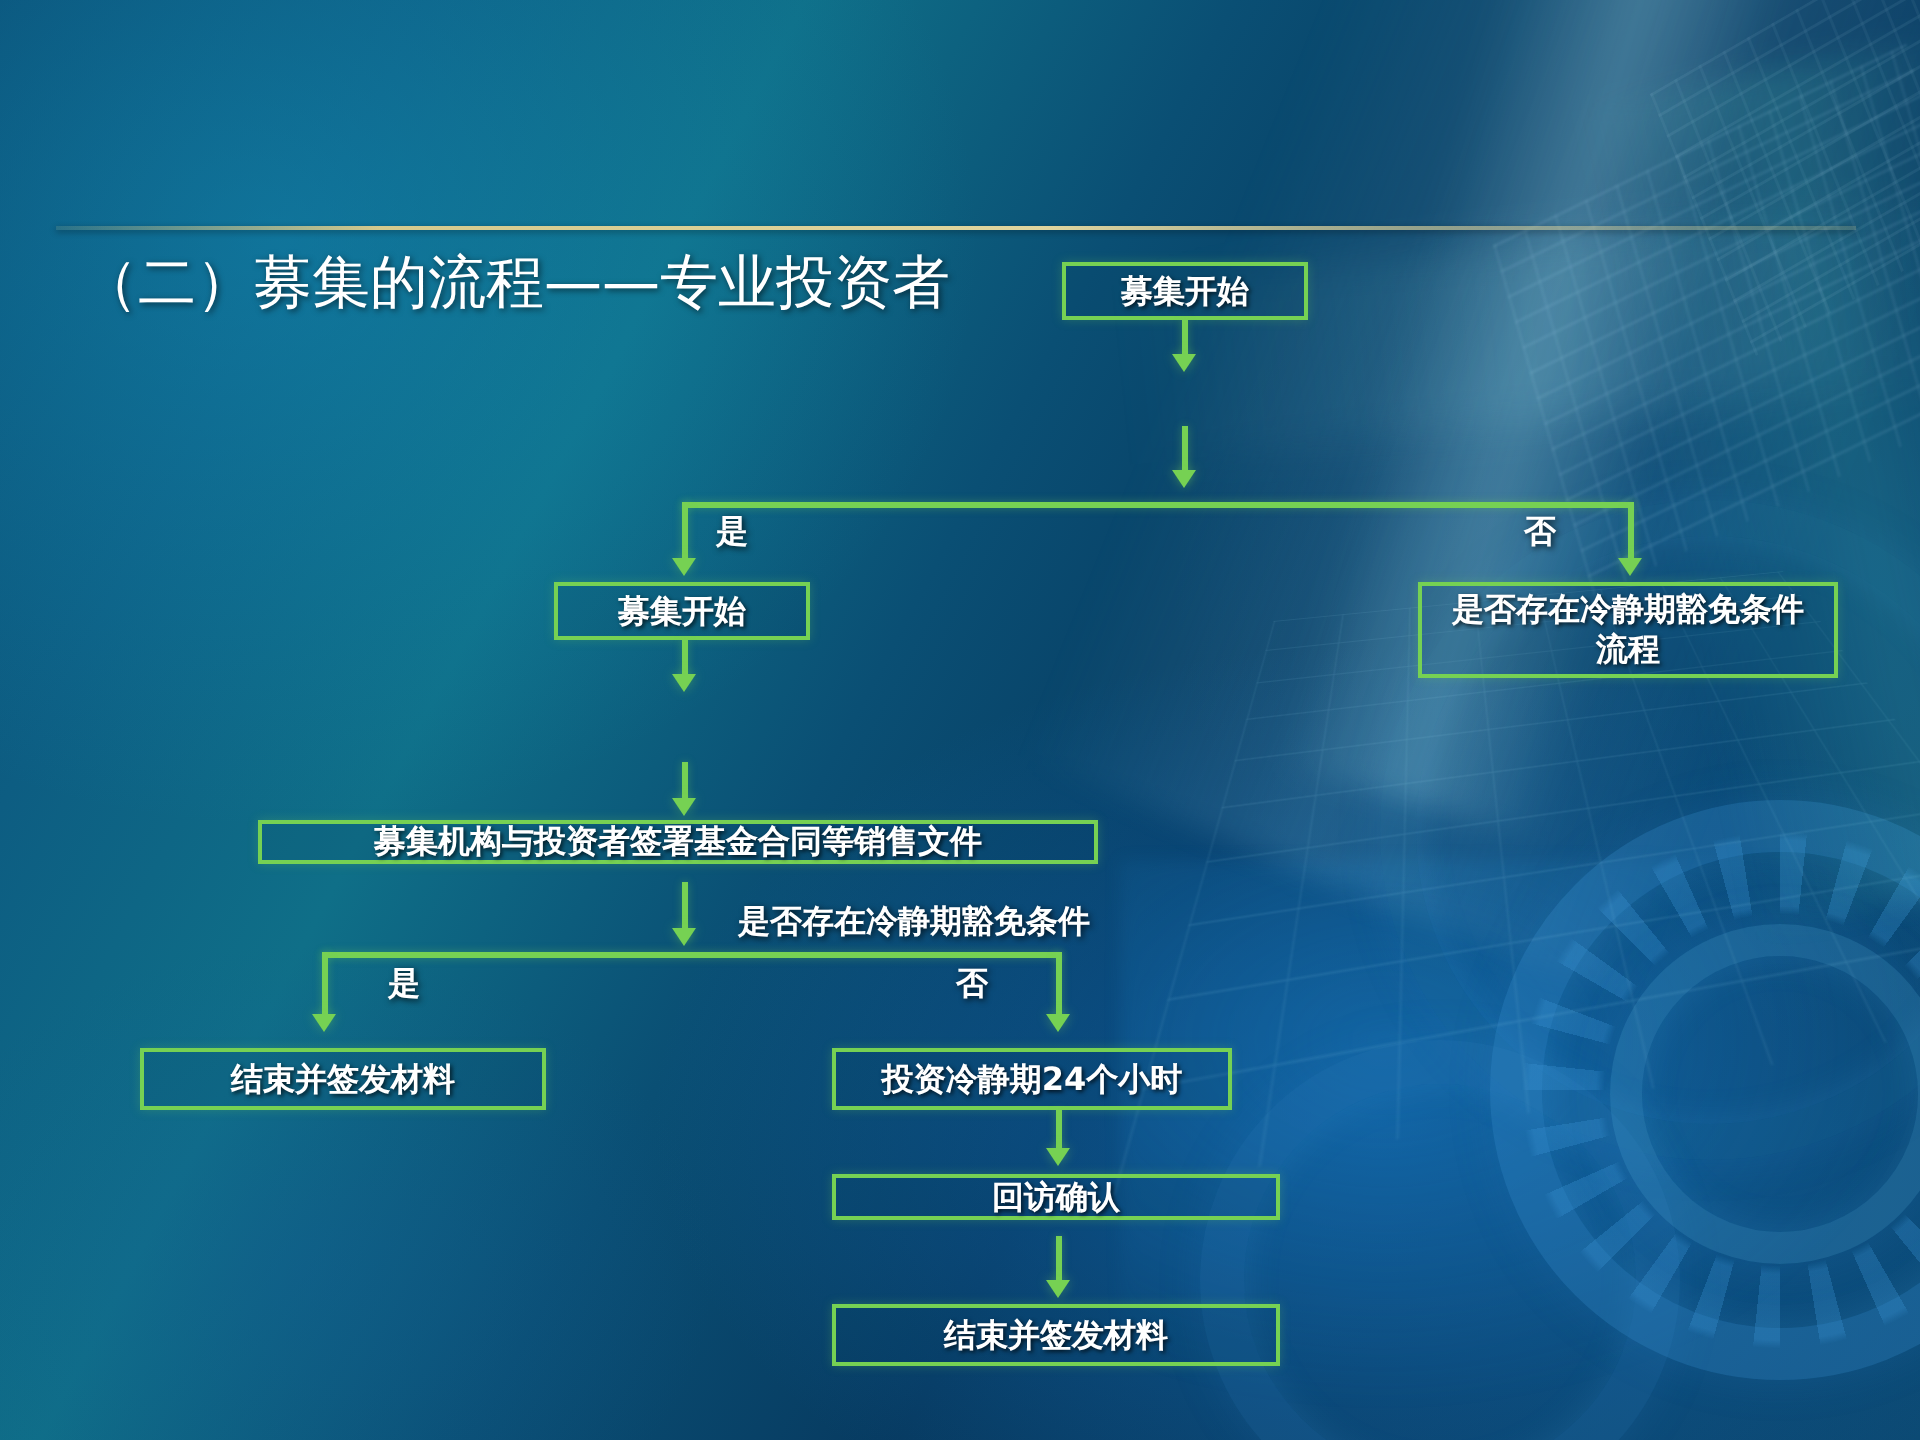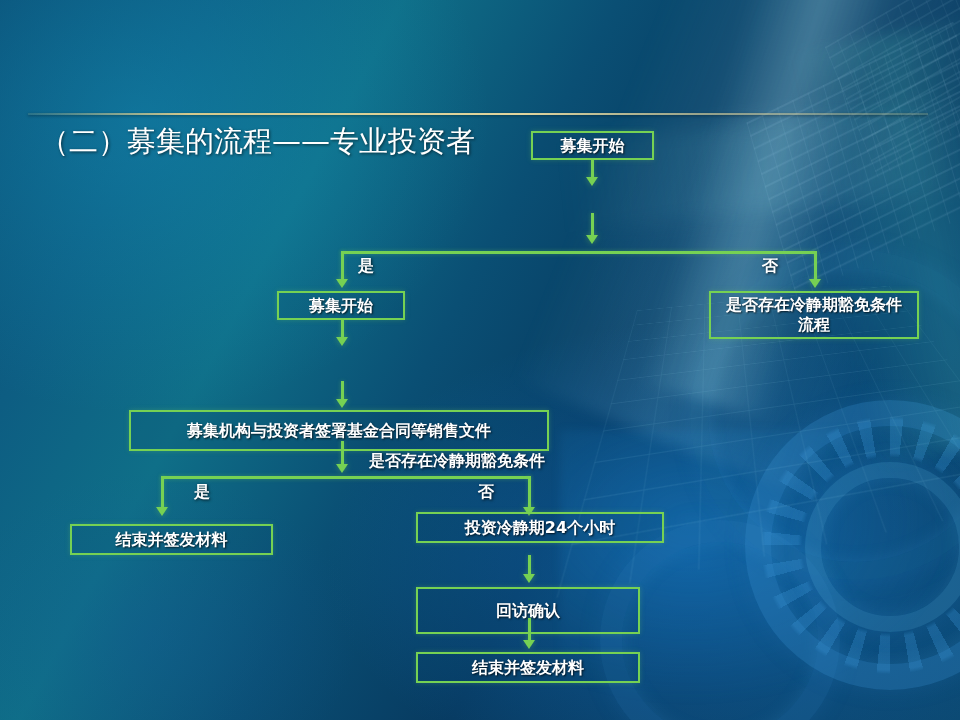--- a/index.html
+++ b/index.html
@@ -231,41 +231,41 @@
     <div class="node" style="left:277px; top:291px; width:128px; height:29px;">募集开始</div>
     <div class="vline" style="left:341px; top:320px; height:20px;"></div>
     <div class="arrow" style="left:336px; top:337px;"></div>
 
     <div class="node" style="left:709px; top:291px; width:210px; height:48px;">是否存在冷静期豁免条件
 流程</div>
 
     <div class="vline" style="left:341px; top:381px; height:22px;"></div>
     <div class="arrow" style="left:336px; top:399px;"></div>
 
-    <div class="node" style="left:129px; top:410px; width:420px; height:41px;">募集机构与投资者签署基金合同等销售文件</div>
+    <div class="node" style="left:129px; top:410px; width:420px; height:22px;">募集机构与投资者签署基金合同等销售文件</div>
     <div class="vline" style="left:341px; top:441px; height:29px;"></div>
     <div class="arrow" style="left:336px; top:464px;"></div>
 
     <div class="label" style="left:369px; top:451px;">是否存在冷静期豁免条件</div>
 
     <div class="hline" style="left:161px; top:476px; width:370px;"></div>
     <div class="vline" style="left:161px; top:476px; height:35px;"></div>
     <div class="arrow" style="left:156px; top:507px;"></div>
     <div class="vline" style="left:528px; top:476px; height:35px;"></div>
     <div class="arrow" style="left:523px; top:507px;"></div>
     <div class="label" style="left:194px; top:482px;">是</div>
     <div class="label" style="left:478px; top:482px;">否</div>
 
     <div class="node" style="left:70px; top:524px; width:203px; height:31px;">结束并签发材料</div>
 
-    <div class="node" style="left:416px; top:512px; width:248px; height:31px;">投资冷静期24个小时</div>
+    <div class="node" style="left:416px; top:524px; width:200px; height:31px;">投资冷静期24个小时</div>
     <div class="vline" style="left:528px; top:555px; height:23px;"></div>
     <div class="arrow" style="left:523px; top:574px;"></div>
 
-    <div class="node" style="left:416px; top:587px; width:224px; height:47px;">回访确认</div>
+    <div class="node" style="left:416px; top:587px; width:224px; height:23px;">回访确认</div>
     <div class="vline" style="left:528px; top:618px; height:25px;"></div>
     <div class="arrow" style="left:523px; top:640px;"></div>
 
     <div class="node" style="left:416px; top:652px; width:224px; height:31px;">结束并签发材料</div>
   </div>
 
 
 </div>
 
 </body></html>

